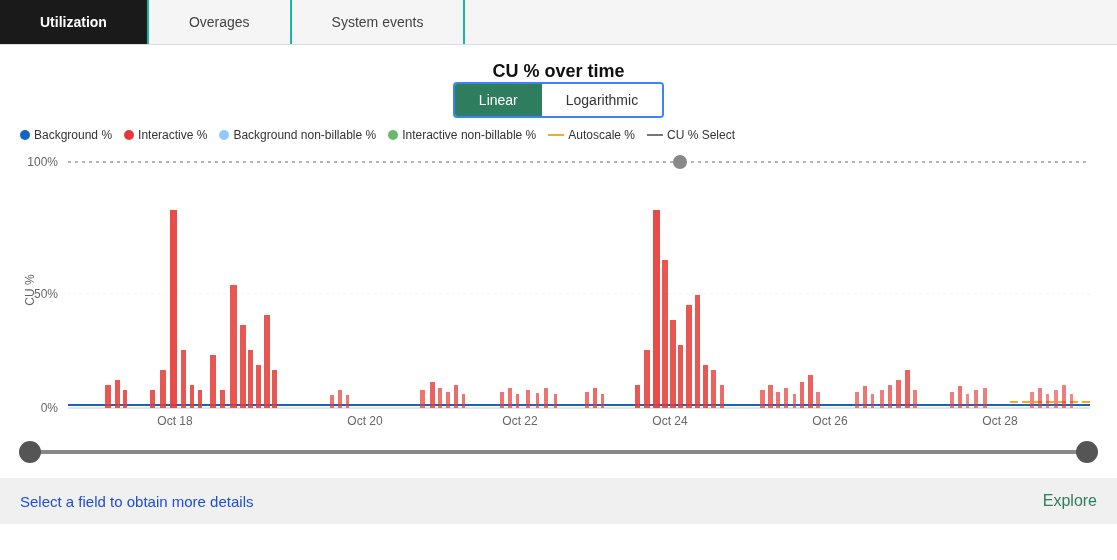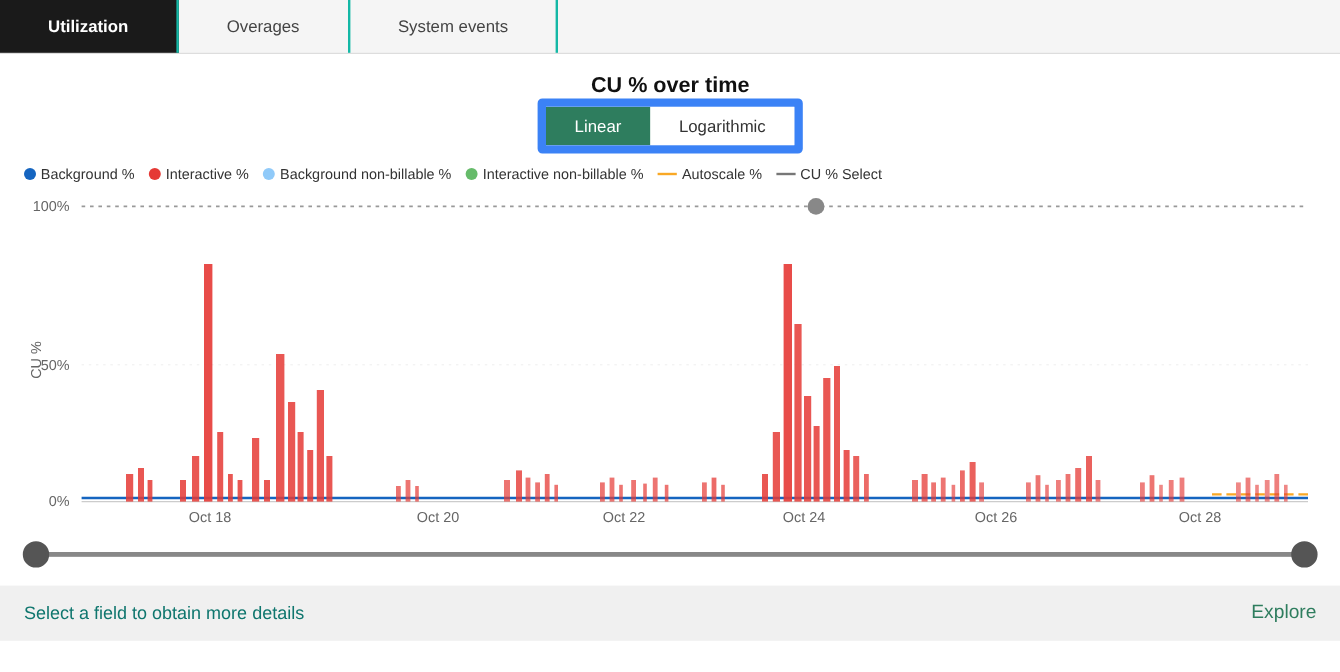--- a/index.html
+++ b/index.html
@@ -34,21 +34,21 @@
       margin-bottom: 10px;
       flex-direction: column;
     }
     .chart-title {
       font-size: 18px;
       font-weight: 600;
       color: #111;
     }
     .scale-buttons {
       display: flex;
-      border: 7px solid #3b82f6;
+      border: 2px solid #3b82f6;
       border-radius: 4px;
       overflow: hidden;
     }
     .scale-btn {
       padding: 8px 24px;
       font-size: 14px;
       cursor: pointer;
       border: none;
       background: #fff;
       color: #333;
@@ -136,21 +136,21 @@
     .footer {
       display: flex;
       align-items: center;
       justify-content: space-between;
       background: #f0f0f0;
       padding: 14px 20px;
       margin-top: 6px;
     }
     .footer-text {
       font-size: 15px;
-      color: #0f766e;
+      color: #1d4ed8;
     }
     .explore-btn {
       font-size: 16px;
       color: #2e7d5e;
       font-weight: 400;
       background: none;
       border: none;
       cursor: pointer;
     }
   </style>

